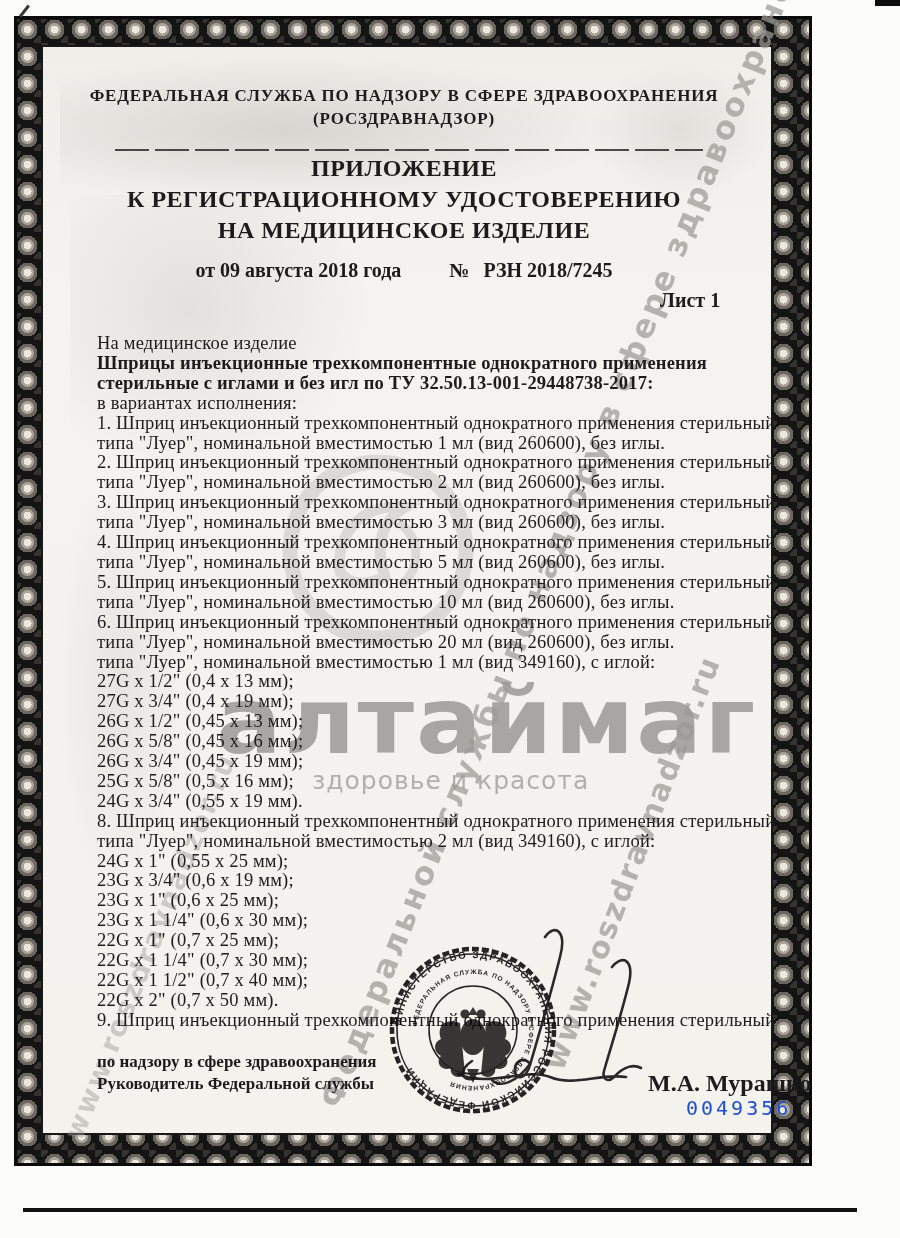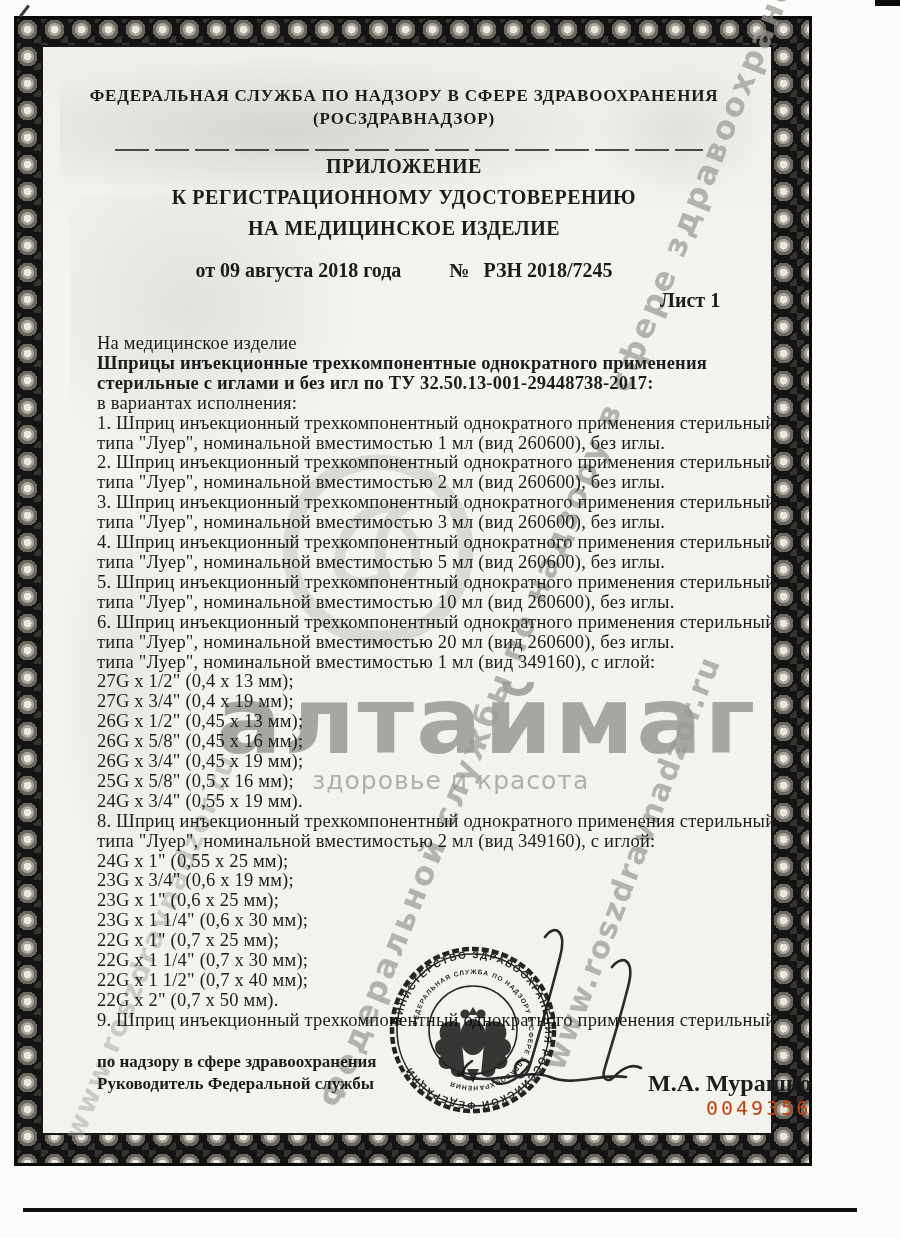--- a/index.html
+++ b/index.html
@@ -39,33 +39,33 @@
   .wm-d2{left:392px;top:845px;width:480px;font-size:30px;letter-spacing:2px;transform:rotate(-69deg);}
   .wm-d3{left:-90px;top:930px;width:480px;font-size:28px;letter-spacing:2px;transform:rotate(-68deg);opacity:.45;}
   .wm-emblem{left:280px;top:452px;}
   
   .content{position:absolute;inset:0;z-index:4;}
   .hdr{position:absolute;left:54px;width:700px;text-align:center;font-weight:bold;}
   .hdr1{top:86px;font-size:17px;letter-spacing:.8px;}
   .hdr2{top:109px;font-size:17px;letter-spacing:.8px;}
   .sep{position:absolute;left:115px;top:149px;width:588px;height:2px;opacity:.88;
     background:repeating-linear-gradient(90deg,#333 0 34px,rgba(0,0,0,0) 34px 40px);}
-  .ttl{position:absolute;left:54px;width:700px;text-align:center;font-weight:bold;font-size:20px;letter-spacing:.5px;}
+  .ttl{position:absolute;left:54px;width:700px;text-align:center;font-weight:bold;font-size:24px;letter-spacing:.5px;}
   .t1{top:155px;} .t2{top:186px;} .t3{top:217px;}
   .dateline{position:absolute;left:54px;top:259px;width:700px;display:flex;justify-content:center;gap:48px;
     font-weight:bold;font-size:20px;text-align:center;}
   .numgrp{display:flex;gap:14px;}
   .sheet{position:absolute;left:660px;top:289px;width:100px;font-weight:bold;font-size:20px;}
   .body-text{position:absolute;left:97px;top:334px;width:690px;font-size:18.5px;line-height:19.9px;letter-spacing:.2px;}
   .doc-line{white-space:nowrap;}
   .doc-line.bold{font-weight:bold;}
   .signer{position:absolute;left:97px;top:1051px;font-weight:bold;font-size:17px;line-height:21.5px;}
   .signer-name{position:absolute;left:648px;top:1070px;font-weight:bold;font-size:24px;}
   .serial{position:absolute;left:686px;top:1096px;font-family:"DejaVu Sans Mono",monospace;
-    font-size:20px;letter-spacing:3px;color:#c2410c;margin-left:20px;}
+    font-size:20px;letter-spacing:3px;color:#1d4ed8;}
   
   .stamp{position:absolute;left:388px;top:945px;z-index:5;mix-blend-mode:multiply;opacity:.92;}
   .signature{position:absolute;left:440px;top:925px;z-index:6;}
 </style>
 </head>
 <body>
 
 <div class="page">
 
   <div class="frame"></div>

